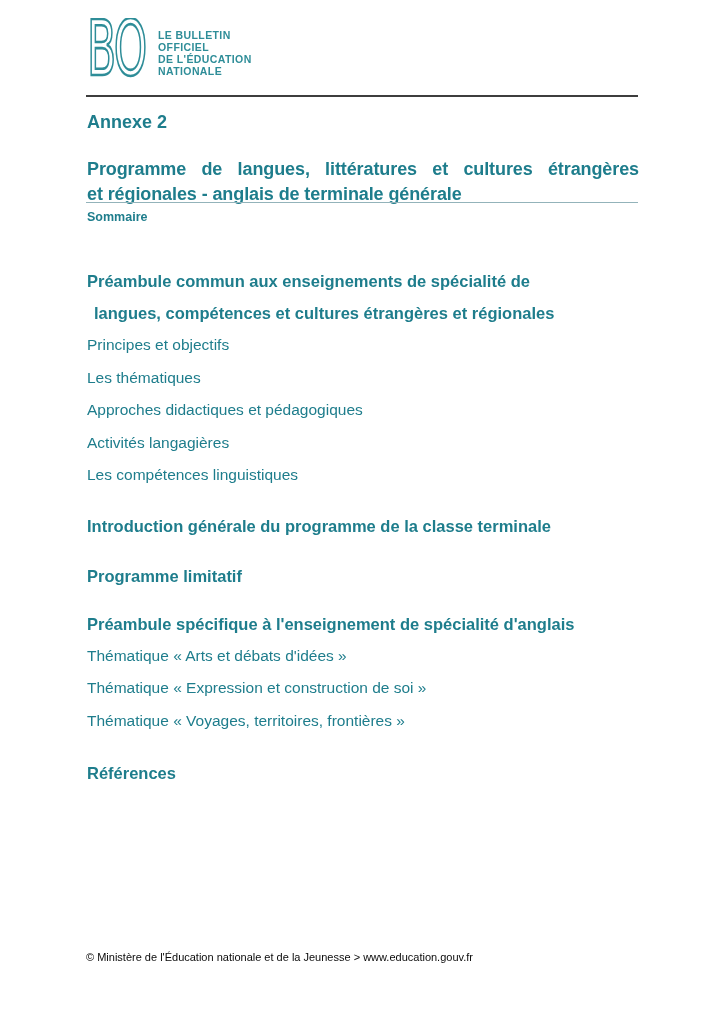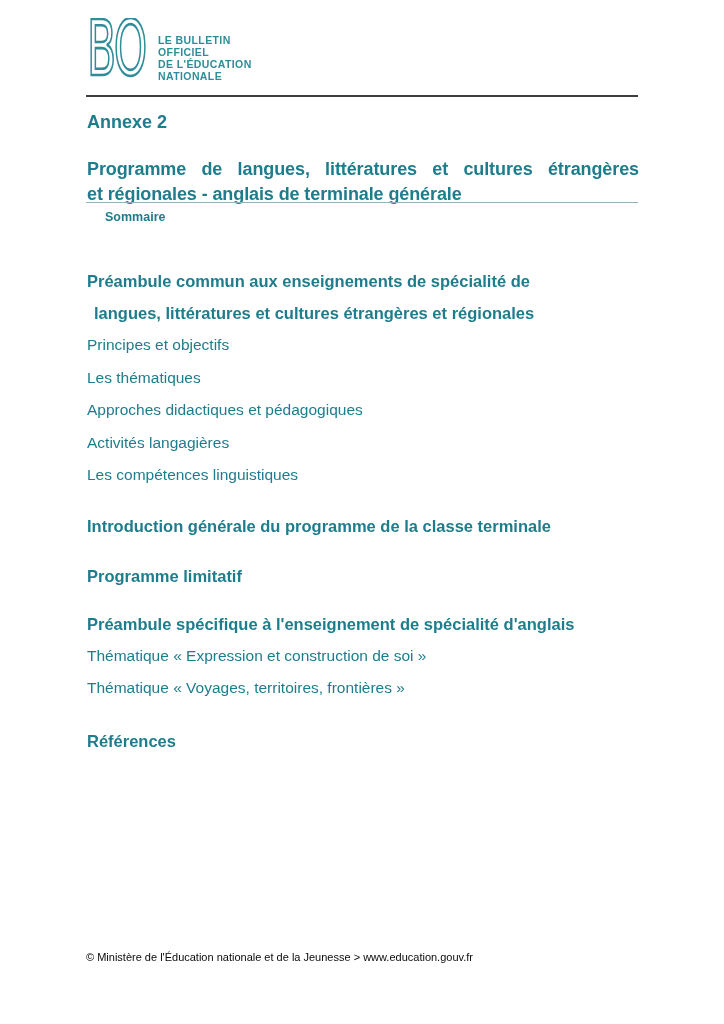--- a/index.html
+++ b/index.html
@@ -15,21 +15,21 @@
     background: #ffffff;
     overflow: hidden;
   }
 
   
   .logo-row {
     position: absolute;
     left: 86px;
     top: 18px;
     display: flex;
-    align-items: flex-end;
+    align-items: center;
   }
   .bo-monogram-svg { display: block; }
   .logo-wordmark {
     margin-left: 0;
     margin-top: 5px;
     color: #2e8d98;
     font-size: 10.5px;
     font-weight: bold;
     letter-spacing: 0.4px;
     line-height: 12px;
@@ -75,21 +75,21 @@
   .rule-light {
     position: absolute;
     left: 86px;
     top: 202px;
     width: 552px;
     height: 1px;
     background: #93b3ba;
   }
   .sommaire {
     position: absolute;
-    left: 105px;
+    left: 87px;
     top: 209px;
     color: #1e7d8c;
     font-size: 12.5px;
     font-weight: bold;
     line-height: 16px;
   }
 
   
   .toc {
     position: absolute;
@@ -153,29 +153,30 @@
     <div class="title-line-justify">Programme de langues, littératures et cultures étrangères</div>
     <div>et régionales - anglais de terminale générale</div>
   </div>
 
   <div class="rule-light"></div>
 
   <div class="sommaire">Sommaire</div>
 
   <div class="toc">
     <div class="toc-heading">Préambule commun aux enseignements de spécialité de</div>
-    <div class="toc-heading toc-heading-cont">langues, littératures et cultures étrangères et régionales</div>
+    <div class="toc-heading toc-heading-cont">langues, compétences et cultures étrangères et régionales</div>
     <div class="toc-item">Principes et objectifs</div>
     <div class="toc-item">Les thématiques</div>
     <div class="toc-item">Approches didactiques et pédagogiques</div>
     <div class="toc-item">Activités langagières</div>
     <div class="toc-item">Les compétences linguistiques</div>
     <div class="toc-heading gap-18">Introduction générale du programme de la classe terminale</div>
     <div class="toc-heading gap-18">Programme limitatif</div>
     <div class="toc-heading gap-16">Préambule spécifique à l'enseignement de spécialité d'anglais</div>
+    <div class="toc-item">Thématique « Arts et débats d'idées »</div>
     <div class="toc-item">Thématique « Expression et construction de soi »</div>
     <div class="toc-item">Thématique « Voyages, territoires, frontières »</div>
     <div class="toc-heading gap-20">Références</div>
   </div>
 
   <div class="footer">
     <span>© Ministère de l'Éducation nationale et de la Jeunesse &gt; www.education.gouv.fr</span>
   </div>
 
 </div>

